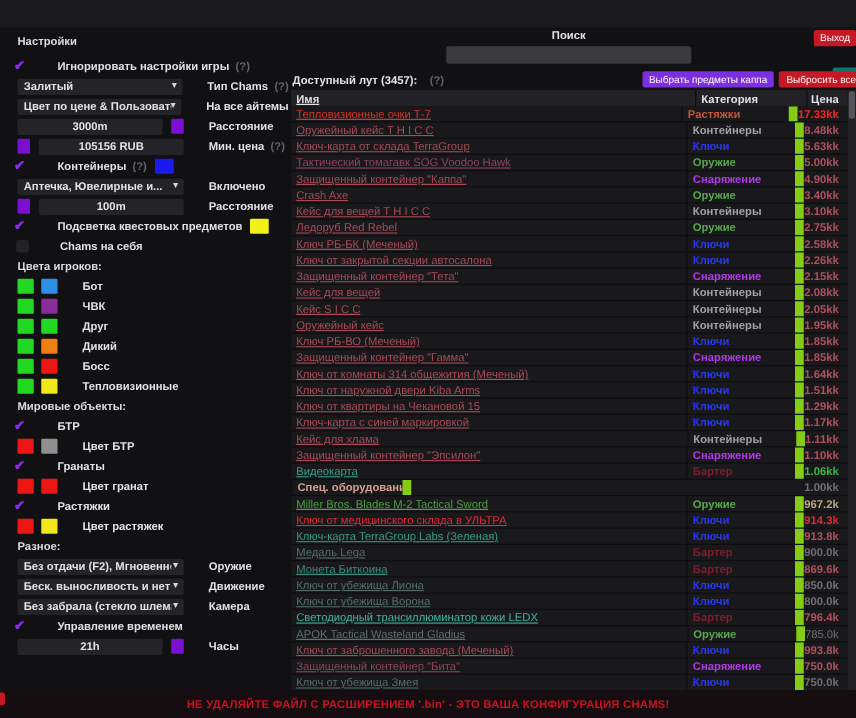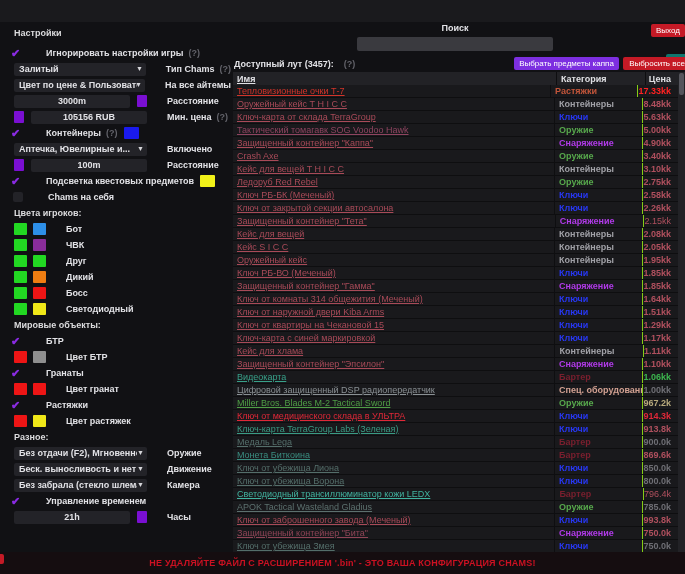--- a/index.html
+++ b/index.html
@@ -45,21 +45,21 @@
   .loot-label .hint{font-weight:bold;}
 
   
   .thead{position:absolute;left:233px;top:72px;width:445px;height:13px;background:#222226;
     display:flex;align-items:center;font-size:9px;font-weight:bold;color:#e0e0e4;}
   .rows{position:absolute;left:233px;top:85px;width:445px;height:467px;overflow:hidden;}
   .trow{display:flex;align-items:center;height:12px;border-bottom:1px solid #0e0e10;
     background:#19191c;font-size:9px;}
   .c-name{width:319px;padding-left:4px;overflow:hidden;white-space:nowrap;text-decoration:underline;}
   .c-cat{width:84px;padding-left:4px;border-left:1px solid #0e0e10;overflow:hidden;white-space:nowrap;align-self:stretch;display:flex;align-items:center;}
-  .c-price{width:33px;flex:1;text-align:right;padding-right:7px;border-left:1px solid #84cc16;align-self:stretch;display:flex;align-items:center;justify-content:flex-end;}
+  .c-price{width:33px;flex:1;text-align:right;padding-right:7px;border-left:7px solid #84cc16;align-self:stretch;display:flex;align-items:center;justify-content:flex-end;}
   .thead .c-cat,.thead .c-price{border-left:1px solid #0e0e10;}
   .scrollbar{position:absolute;left:678px;top:72px;width:7px;height:480px;background:#222226;}
   .scroll-thumb{position:absolute;left:1px;top:1px;width:5px;height:22px;background:#55555c;border-radius:2px;}
 
   
   .banner{position:absolute;left:0;top:552px;width:685px;height:22px;background:#150d10;
     display:flex;align-items:center;justify-content:center;}
   .banner-text{font-size:9px;font-weight:bold;color:#cc1122;letter-spacing:0.2px;}
   .red-marker{position:absolute;left:0;top:554px;width:4px;height:10px;background:#c51a26;border-radius:0 2px 2px 0;}
 </style>
@@ -157,21 +157,21 @@
         <span class="lbl">Дикий</span>
       </div>
       <div class="ctl-row pair-row">
         <span class="pair-swatch" style="background: rgb(34, 216, 34);"></span>
         <span class="pair-swatch" style="background: rgb(238, 21, 21);"></span>
         <span class="lbl">Босс</span>
       </div>
       <div class="ctl-row pair-row">
         <span class="pair-swatch" style="background: rgb(34, 216, 34);"></span>
         <span class="pair-swatch" style="background: rgb(240, 232, 24);"></span>
-        <span class="lbl">Светодиодный</span>
+        <span class="lbl">Тепловизионные</span>
       </div>
       <div class="ctl-header">Мировые объекты:</div>
       <div class="ctl-row">
         <span class="checkmark">✔</span>
         <span class="lbl">БТР</span>
       </div>
       <div class="ctl-row pair-row">
         <span class="pair-swatch" style="background: rgb(238, 21, 21);"></span>
         <span class="pair-swatch" style="background: rgb(143, 143, 143);"></span>
         <span class="lbl">Цвет БТР</span>
@@ -290,21 +290,21 @@
       <div class="c-price" style="color: rgb(176, 80, 94); font-weight: bold;">2.58kk</div>
     </div>
     <div class="trow">
       <div class="c-name" style="color: rgb(168, 74, 88);">Ключ от закрытой секции автосалона</div>
       <div class="c-cat" style="color: rgb(39, 55, 242); font-weight: bold;">Ключи</div>
       <div class="c-price" style="color: rgb(176, 80, 94); font-weight: bold;">2.26kk</div>
     </div>
     <div class="trow">
       <div class="c-name" style="color: rgb(168, 74, 88);">Защищенный контейнер "Тета"</div>
       <div class="c-cat" style="color: rgb(176, 58, 232); font-weight: bold;">Снаряжение</div>
-      <div class="c-price" style="color: rgb(176, 80, 94); font-weight: normal;">2.15kk</div>
+      <div class="c-price" style="color: rgb(176, 80, 94); font-weight: bold;">2.15kk</div>
     </div>
     <div class="trow">
       <div class="c-name" style="color: rgb(168, 74, 88);">Кейс для вещей</div>
       <div class="c-cat" style="color: rgb(160, 160, 166); font-weight: bold;">Контейнеры</div>
       <div class="c-price" style="color: rgb(176, 80, 94); font-weight: bold;">2.08kk</div>
     </div>
     <div class="trow">
       <div class="c-name" style="color: rgb(168, 74, 88);">Кейс S I C C</div>
       <div class="c-cat" style="color: rgb(160, 160, 166); font-weight: bold;">Контейнеры</div>
       <div class="c-price" style="color: rgb(176, 80, 94); font-weight: bold;">2.05kk</div>
@@ -353,21 +353,20 @@
       <div class="c-name" style="color: rgb(168, 74, 88);">Защищенный контейнер "Эпсилон"</div>
       <div class="c-cat" style="color: rgb(176, 58, 232); font-weight: bold;">Снаряжение</div>
       <div class="c-price" style="color: rgb(176, 80, 94); font-weight: bold;">1.10kk</div>
     </div>
     <div class="trow">
       <div class="c-name" style="color: rgb(56, 160, 137);">Видеокарта</div>
       <div class="c-cat" style="color: rgb(122, 31, 46); font-weight: bold;">Бартер</div>
       <div class="c-price" style="color: rgb(60, 180, 78); font-weight: bold;">1.06kk</div>
     </div>
     <div class="trow">
-      <div class="c-name" style="color: rgb(138, 144, 148);">Цифровой защищенный DSP радиопередатчик</div>
       <div class="c-cat" style="color: rgb(210, 161, 146); font-weight: bold;">Спец. оборудование</div>
       <div class="c-price" style="color: rgb(110, 110, 116); font-weight: bold;">1.00kk</div>
     </div>
     <div class="trow">
       <div class="c-name" style="color: rgb(79, 158, 69);">Miller Bros. Blades M-2 Tactical Sword</div>
       <div class="c-cat" style="color: rgb(87, 168, 76); font-weight: bold;">Оружие</div>
       <div class="c-price" style="color: rgb(183, 169, 124); font-weight: bold;">967.2k</div>
     </div>
     <div class="trow">
       <div class="c-name" style="color: rgb(224, 40, 56);">Ключ от медицинского склада в УЛЬТРА</div>
@@ -395,26 +394,26 @@
       <div class="c-price" style="color: rgb(110, 110, 116); font-weight: bold;">850.0k</div>
     </div>
     <div class="trow">
       <div class="c-name" style="color: rgb(84, 110, 106);">Ключ от убежища Ворона</div>
       <div class="c-cat" style="color: rgb(39, 55, 242); font-weight: bold;">Ключи</div>
       <div class="c-price" style="color: rgb(110, 110, 116); font-weight: bold;">800.0k</div>
     </div>
     <div class="trow">
       <div class="c-name" style="color: rgb(65, 179, 160);">Светодиодный трансиллюминатор кожи LEDX</div>
       <div class="c-cat" style="color: rgb(122, 31, 46); font-weight: bold;">Бартер</div>
-      <div class="c-price" style="color: rgb(176, 80, 94); font-weight: normal;">796.4k</div>
+      <div class="c-price" style="color: rgb(176, 80, 94); font-weight: bold;">796.4k</div>
     </div>
     <div class="trow">
       <div class="c-name" style="color: rgb(92, 112, 110);">APOK Tactical Wasteland Gladius</div>
       <div class="c-cat" style="color: rgb(87, 168, 76); font-weight: bold;">Оружие</div>
-      <div class="c-price" style="color: rgb(110, 110, 116); font-weight: bold;">785.0k</div>
+      <div class="c-price" style="color: rgb(110, 110, 116); font-weight: normal;">785.0k</div>
     </div>
     <div class="trow">
       <div class="c-name" style="color: rgb(168, 74, 88);">Ключ от заброшенного завода (Меченый)</div>
       <div class="c-cat" style="color: rgb(39, 55, 242); font-weight: bold;">Ключи</div>
       <div class="c-price" style="color: rgb(176, 80, 94); font-weight: bold;">993.8k</div>
     </div>
     <div class="trow">
       <div class="c-name" style="color: rgb(143, 68, 86);">Защищенный контейнер "Бита"</div>
       <div class="c-cat" style="color: rgb(176, 58, 232); font-weight: bold;">Снаряжение</div>
       <div class="c-price" style="color: rgb(176, 80, 94); font-weight: bold;">750.0k</div>

